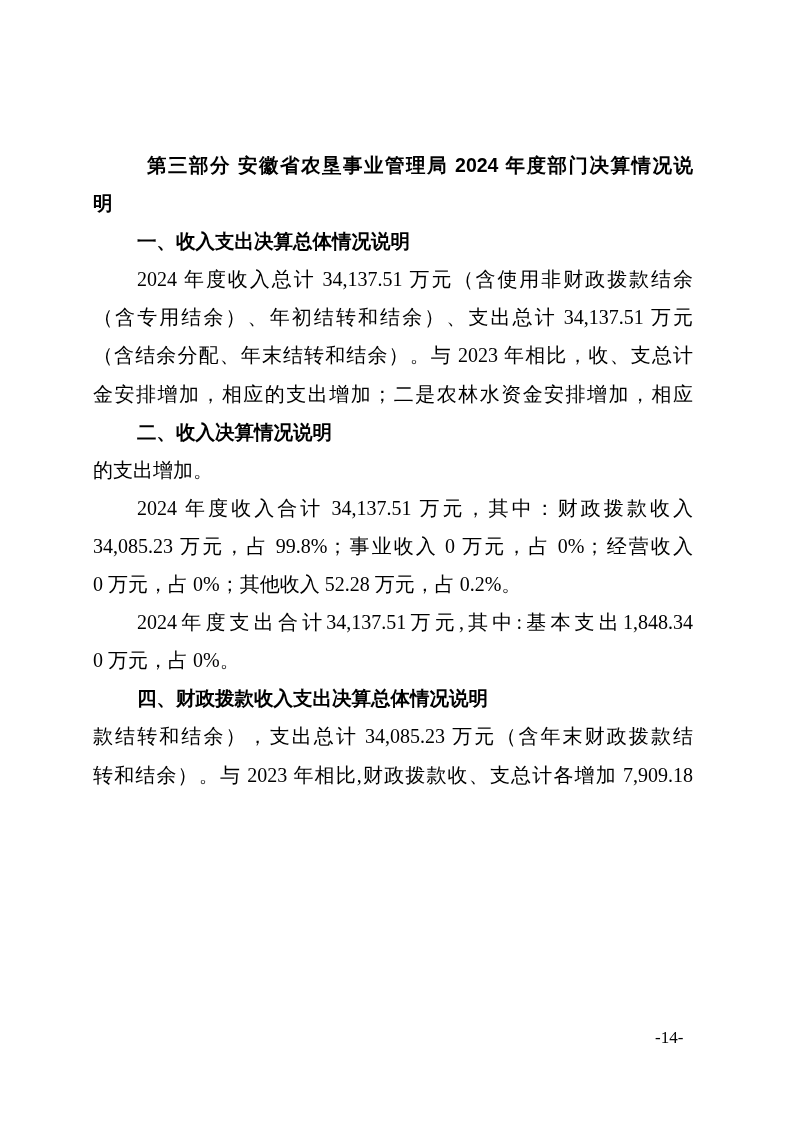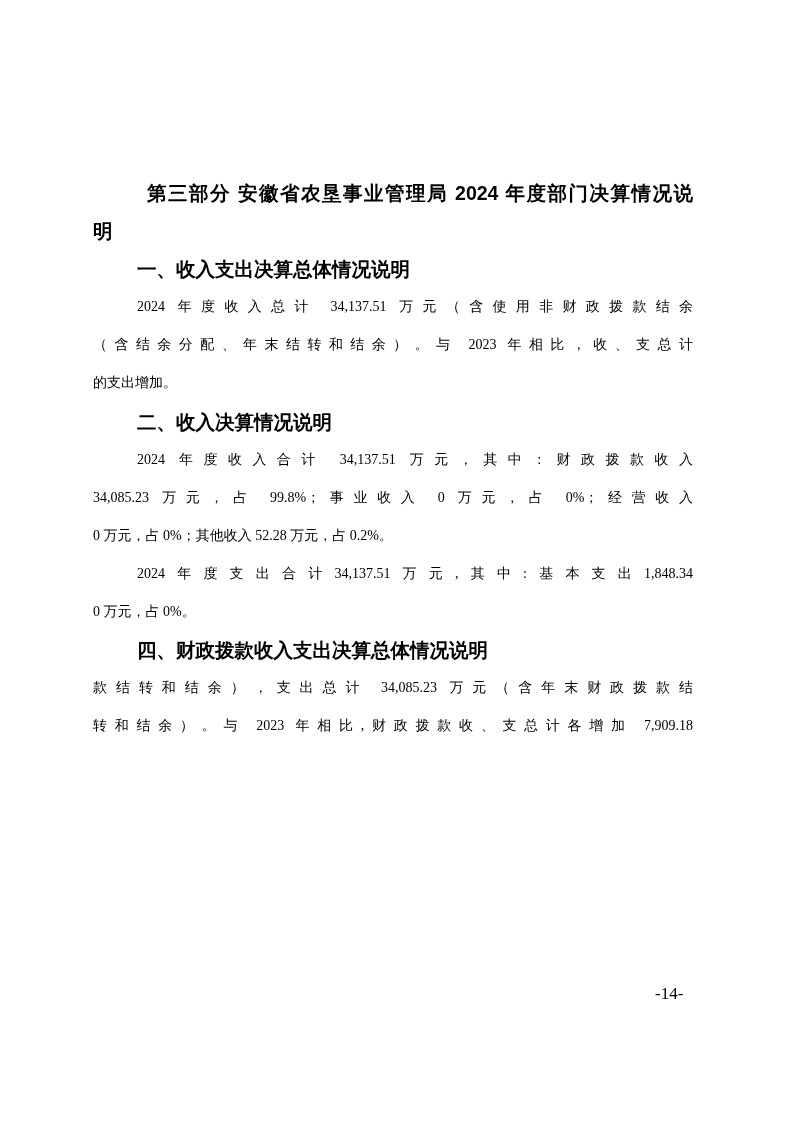--- a/index.html
+++ b/index.html
@@ -14,24 +14,23 @@
     background: #ffffff;
     color: #000000;
     overflow: hidden;
     font-family: "Liberation Serif", "DejaVu Serif", serif;
   }
   .content {
     position: absolute;
     top: 146px;
     left: 93px;
     width: 600px;
-    margin-top: 28px;
   }
   .line {
-    font-size: 14px;
+    font-size: 20px;
     line-height: 38.1px;
     max-height: 38.1px;
     overflow: hidden;
     white-space: normal;
     color: #000000;
   }
   
   .j {
     text-align: justify;
     text-align-last: justify;
@@ -41,43 +40,45 @@
   .indent       { text-indent: 44px; }
   .indent-title { text-indent: 54px; }
   
   .bold {
     font-family: "Liberation Sans", "DejaVu Sans", sans-serif;
     font-weight: bold;
     font-size: 19.5px;
   }
   .footer {
     position: absolute;
-    top: 984px;
+    top: 1028px;
     left: 655px;
     font-size: 17px;
     line-height: 20px;
     font-family: "Liberation Serif", "DejaVu Serif", serif;
     color: #000000;
   }
 </style>
 </head>
 <body>
 
 <div class="page">
   <div class="content">
 
     <div class="line bold indent-title j">第三部分 安徽省农垦事业管理局 2024 年度部门决算情况说</div>
     <div class="line bold">明</div>
 
     <div class="line bold indent">一、收入支出决算总体情况说明</div>
     <div class="line indent j">2024 年度收入总计 34,137.51 万元（含使用非财政拨款结余</div>
+    <div class="line j">（含专用结余）、年初结转和结余）、支出总计 34,137.51 万元</div>
     <div class="line j">（含结余分配、年末结转和结余）。与 2023 年相比，收、支总计</div>
+    <div class="line j">金安排增加，相应的支出增加；二是农林水资金安排增加，相应</div>
+    <div class="line bold indent">二、收入决算情况说明</div>
+
     <div class="line">的支出增加。</div>
-
-    <div class="line bold indent">二、收入决算情况说明</div>
     <div class="line indent j">2024 年度收入合计 34,137.51 万元，其中：财政拨款收入</div>
     <div class="line j">34,085.23 万元，占 99.8%；事业收入 0 万元，占 0%；经营收入</div>
     <div class="line">0 万元，占 0%；其他收入 52.28 万元，占 0.2%。</div>
 
     <div class="line indent j">2024年度支出合计34,137.51万元,其中:基本支出1,848.34</div>
     <div class="line">0 万元，占 0%。</div>
 
     <div class="line bold indent">四、财政拨款收入支出决算总体情况说明</div>
     <div class="line j">款结转和结余），支出总计 34,085.23 万元（含年末财政拨款结</div>
     <div class="line j">转和结余）。与 2023 年相比,财政拨款收、支总计各增加 7,909.18</div>

